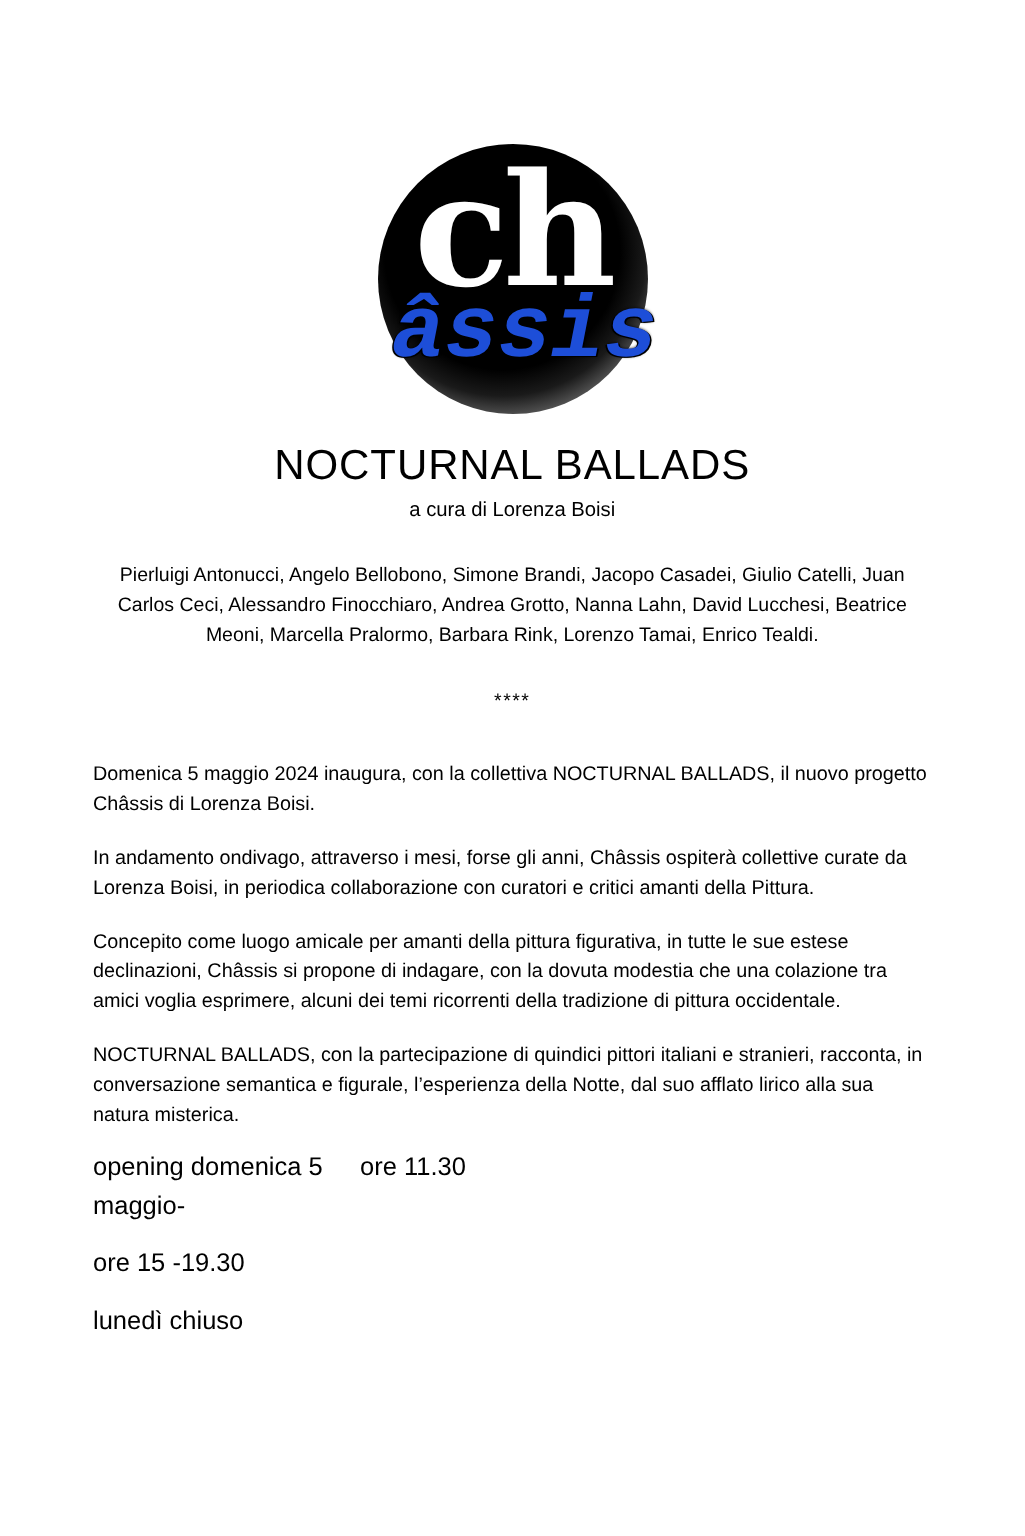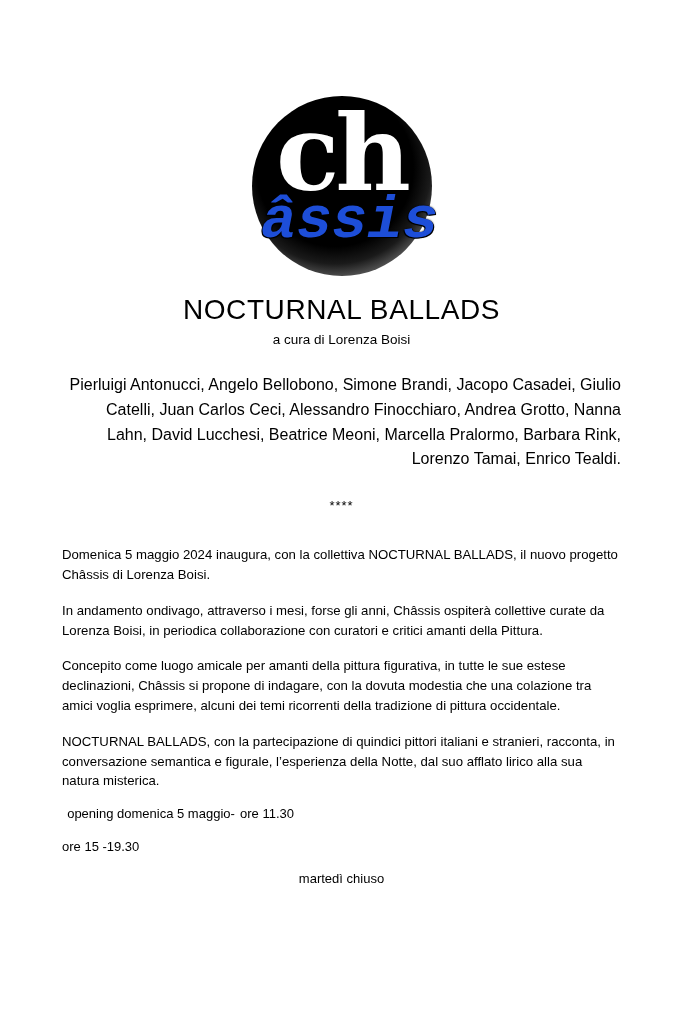--- a/index.html
+++ b/index.html
@@ -84,23 +84,23 @@
     margin-top: 18px;
   }
   .subtitle {
     text-align: center;
     font-size: 13.5px;
     margin-top: 6px;
   }
 
   .artists {
     margin-top: 26px;
-    font-size: 16px;
+    font-size: 13px;
     line-height: 1.55;
-    text-align: right;
+    text-align: center;
   }
 
   
   .venue {
     margin-top: 42px;
     text-align: center;
     line-height: 1.45;
   }
   .venue .dates { font-size: 13.6px; }
   .venue .place {
@@ -124,23 +124,22 @@
     margin-top: 32px;
     font-size: 13.2px;
     line-height: 1.5;
   }
   .body p {
     margin: 16px 0 13px 0;
   }
 
   
   .hours {
-    font-size: 13px;
+    font-size: 17px;
     line-height: 1.5;
-    text-align: center;
   }
   .hours-row {
     display: flex;
     margin-bottom: 13px;
   }
   .hours-row .lbl { width: 178px; }
   .hours-row .val { }
   .hours-single { margin-bottom: 0; }
 </style>
 </head>
@@ -172,16 +171,16 @@
   </div>
 
   <div class="hours">
     <div class="hours-row">
       <span class="lbl">opening domenica 5 maggio-</span>
       <span class="val">ore 11.30</span>
     </div>
     <div class="hours-row">
       <span class="val">ore 15 -19.30</span>
     </div>
-    <div class="hours-single">martedì chiuso</div>
+    <div class="hours-single">lunedì chiuso</div>
   </div>
 
 </div>
 
 </body></html>

